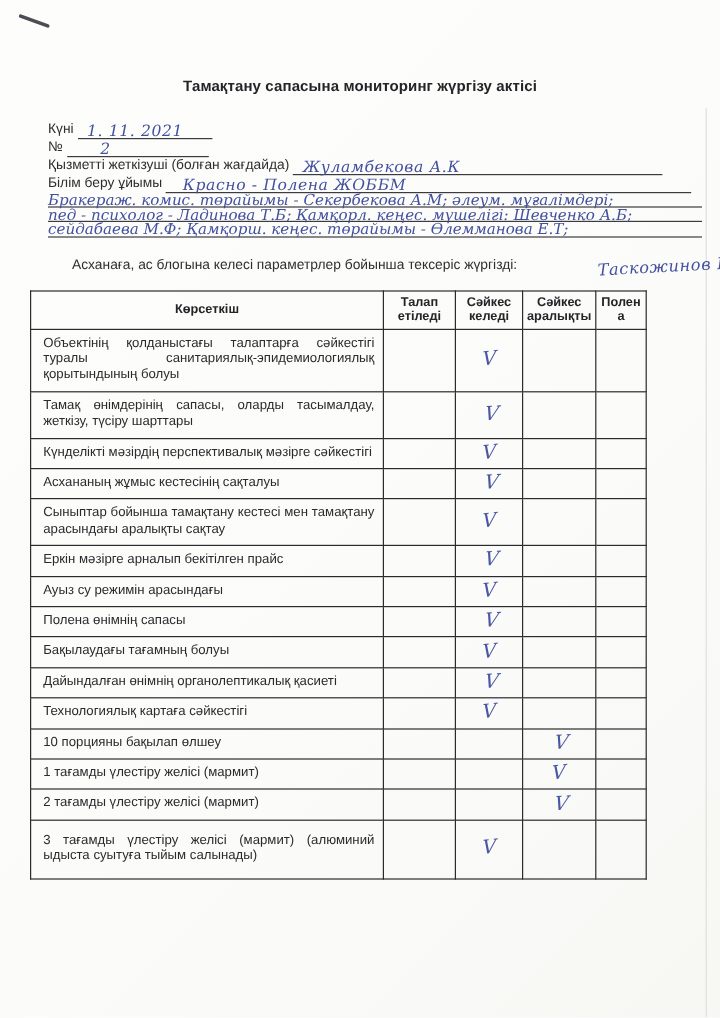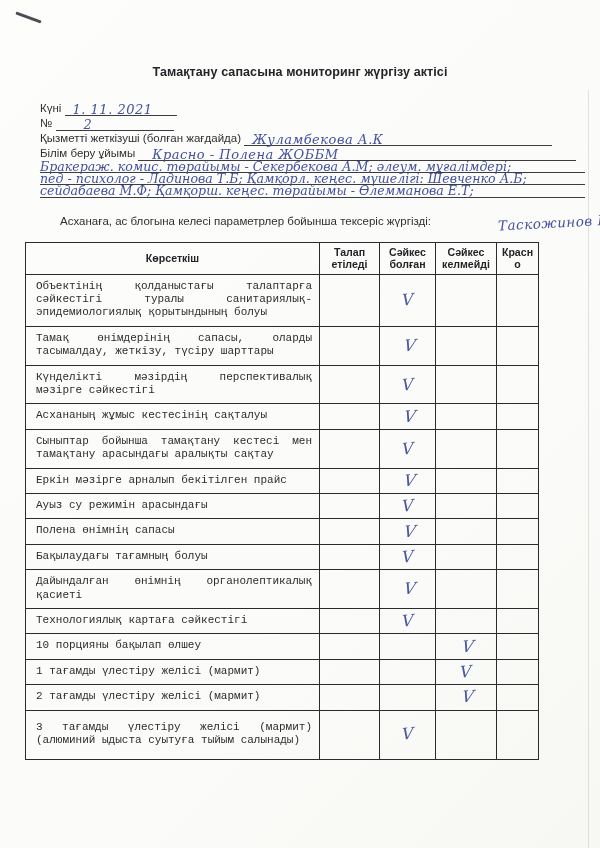--- a/index.html
+++ b/index.html
@@ -52,21 +52,21 @@
   table.grid col.c2 { width: 56px; }
   table.grid col.c3 { width: 61px; }
   table.grid col.c4 { width: 42px; }
   table.grid th, table.grid td { border: 1.6px solid #2b2b2f; }
   table.grid th {
     font-size: 10.6px; font-weight: bold; line-height: 12.5px; color: #242428;
     padding: 3px 2px; text-align: center; vertical-align: middle; overflow-wrap: anywhere;
   }
   td.c-label {
     font-size: 11px; line-height: 13.4px; text-align: justify;
-    padding: 5px 7px 6px 10px; color: #2b2b2f; vertical-align: middle; font-family: Liberation Mono, monospace;
+    padding: 5px 7px 6px 10px; color: #2b2b2f; vertical-align: middle;
   }
   td.c-check { text-align: center; vertical-align: middle; }
   .tick {
     display: inline-block; font-family: "DejaVu Serif", serif; font-style: italic;
     font-size: 16px; font-weight: 500; color: #4a57a2; transform: rotate(-6deg) skewX(-6deg);
     line-height: 1;
   }
   tr:nth-child(even) .tick { transform: rotate(-3deg) skewX(-10deg) translateX(2px); }
   tr.tall-pad td { padding-top: 10px; padding-bottom: 11px; }
 </style>
@@ -111,23 +111,23 @@
       <col class="c0">
       <col class="c1">
       <col class="c2">
       <col class="c3">
       <col class="c4">
     </colgroup>
   <thead>
     <tr>
       <th>Көрсеткіш</th>
       <th>Талап етіледі</th>
-      <th>Сәйкес болған</th>
-      <th>Сәйкес келмейді</th>
-      <th>Красно</th>
+      <th>Сәйкес келеді</th>
+      <th>Сәйкес аралықты</th>
+      <th>Полена</th>
     </tr>
   </thead>
   <tbody id="table-body">
       <tr>
     <td class="c-label">Объектінің қолданыстағы талаптарға сәйкестігі туралы санитариялық-эпидемиологиялық қорытындының болуы</td>
     <td class="c-check"></td>
     <td class="c-check"><span class="tick">V</span></td>
     <td class="c-check"></td>
     <td class="c-check"></td>
   </tr>

